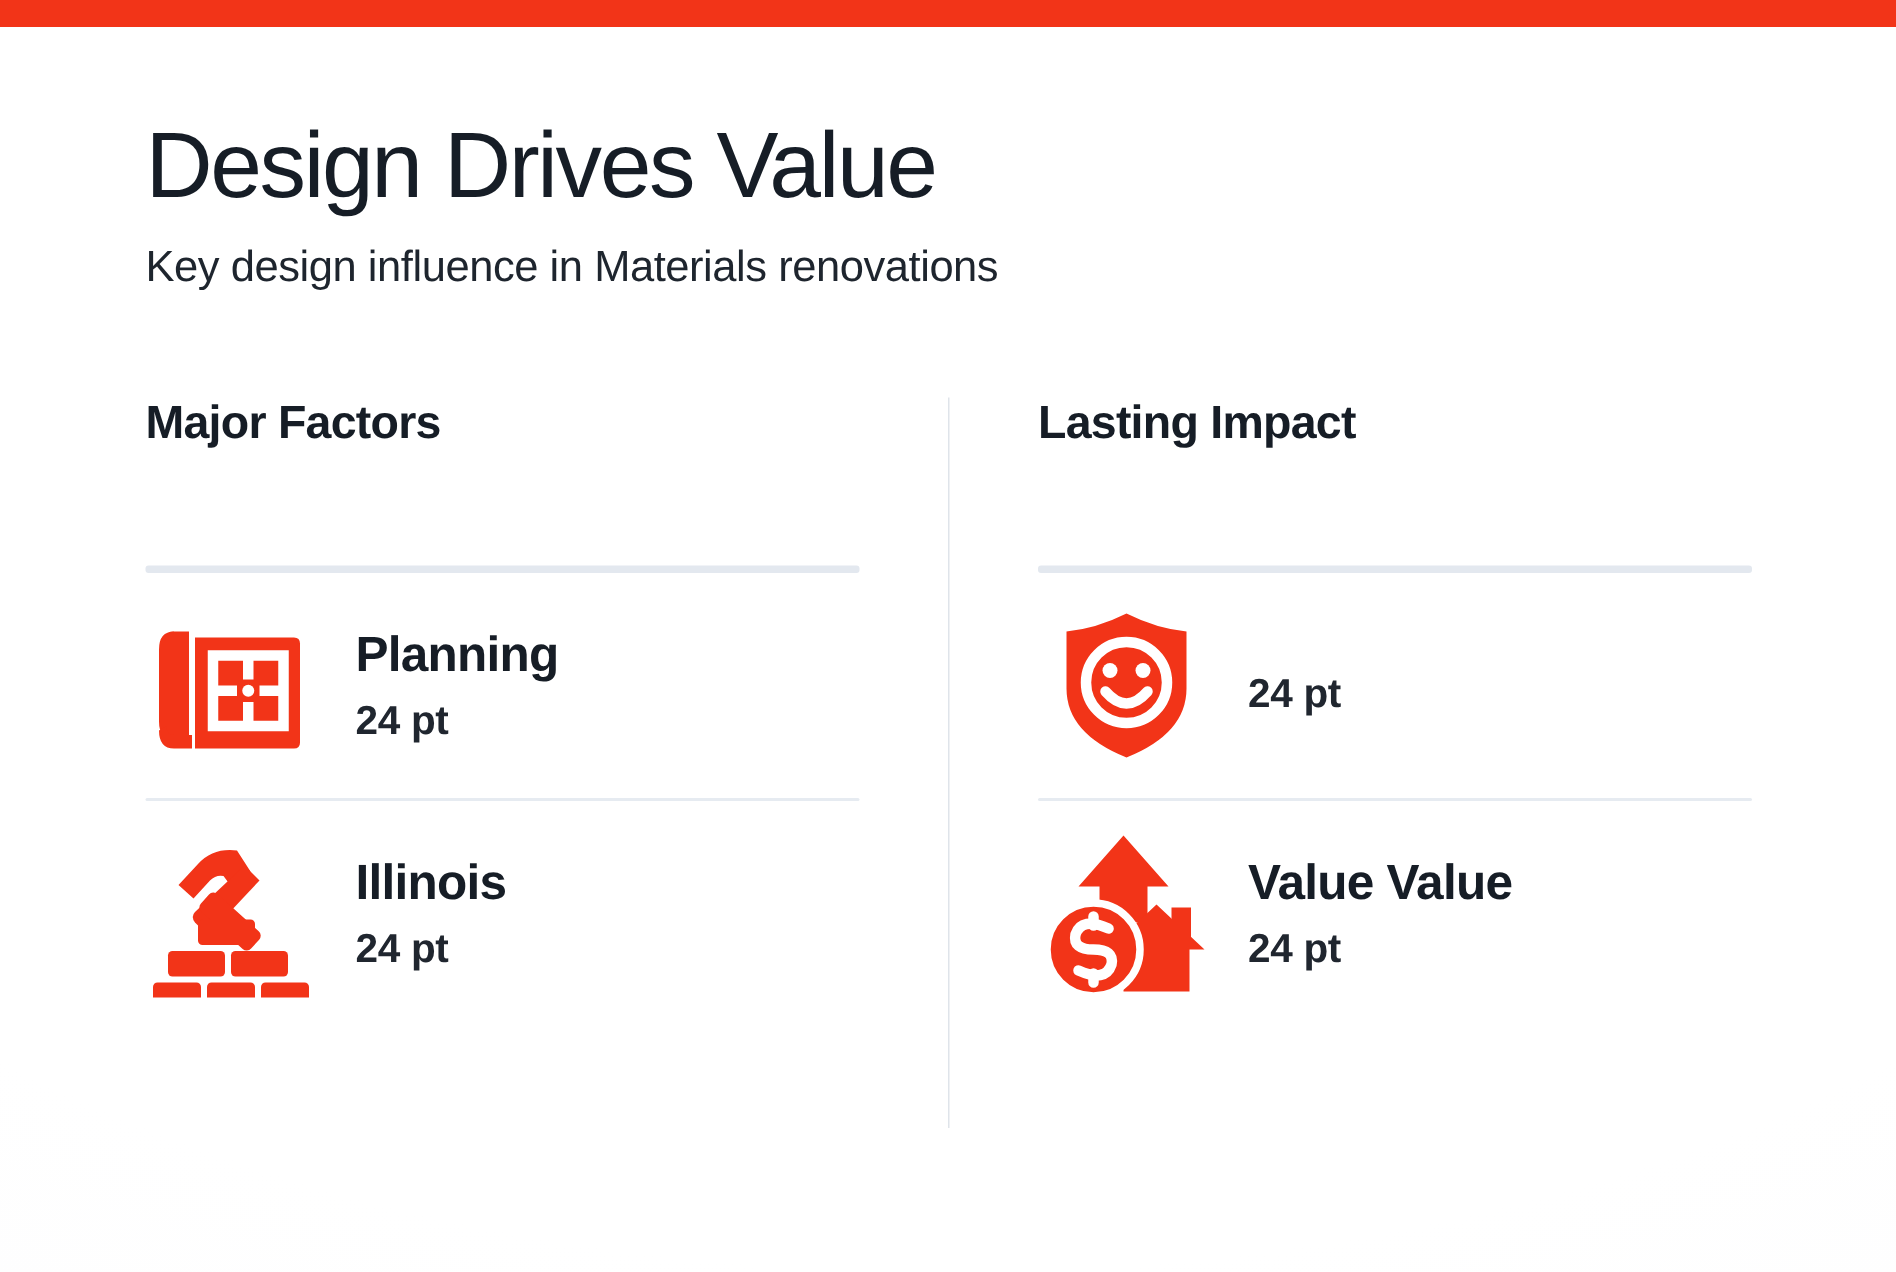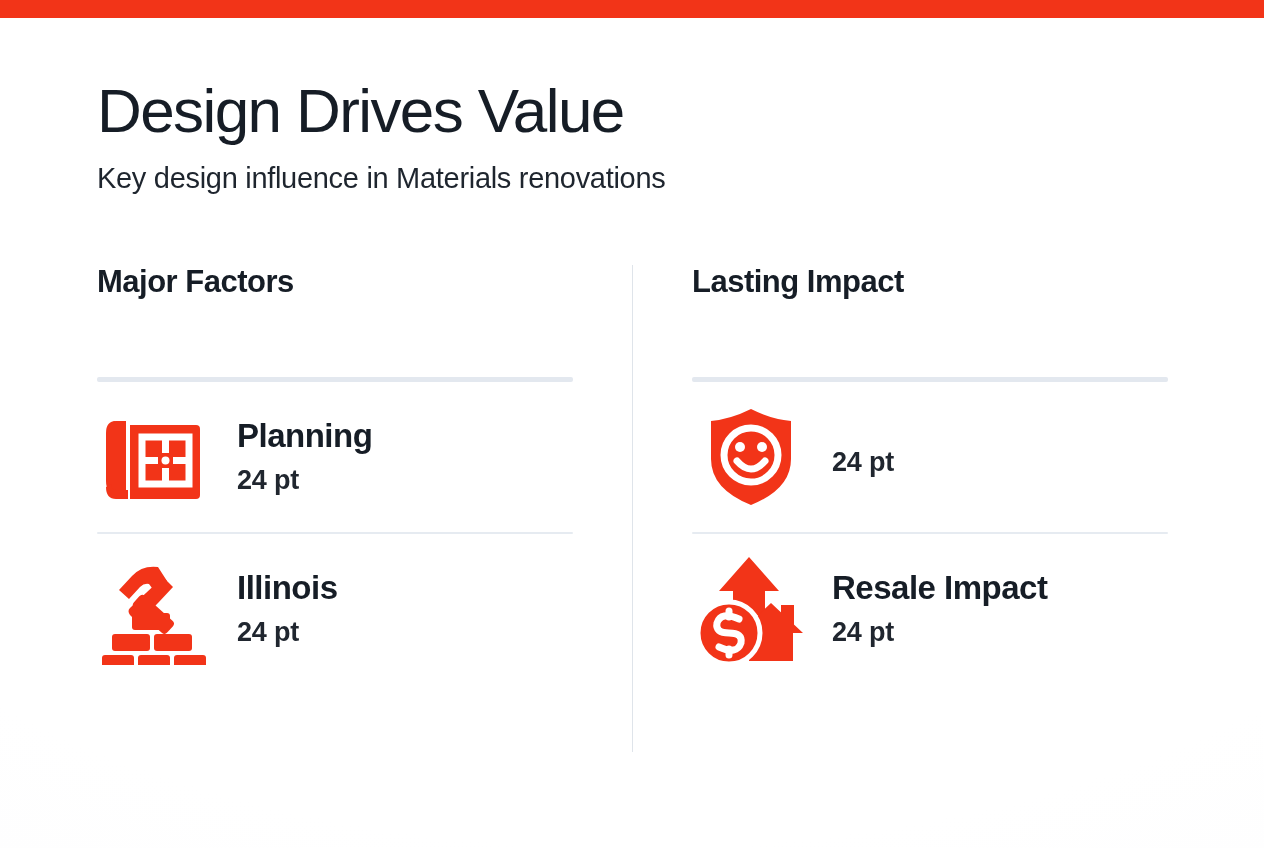--- a/index.html
+++ b/index.html
@@ -237,20 +237,20 @@
               <rect x="86" y="52" width="13" height="20"></rect>
             </g>
             <circle cx="34" cy="80" r="31" fill="#F23418" stroke="#FFFFFF" stroke-width="5"></circle>
             <g fill="none" stroke="#FFFFFF" stroke-width="7" stroke-linecap="round">
               <path d="M44 66 q-18 -8 -22 4 q-2 10 12 10 q14 0 12 10 q-4 12 -22 4"></path>
               <path d="M34 58 v6 M34 96 v6"></path>
             </g>
           </svg>
         </span>
         <div class="row-text">
-          <span class="row-label">Resale Impact</span>
+          <span class="row-label">Value Value</span>
           <span class="row-value">24 pt</span>
         </div>
       </div>
     </div>
 
   </div>
 </div>
 
 </body></html>

